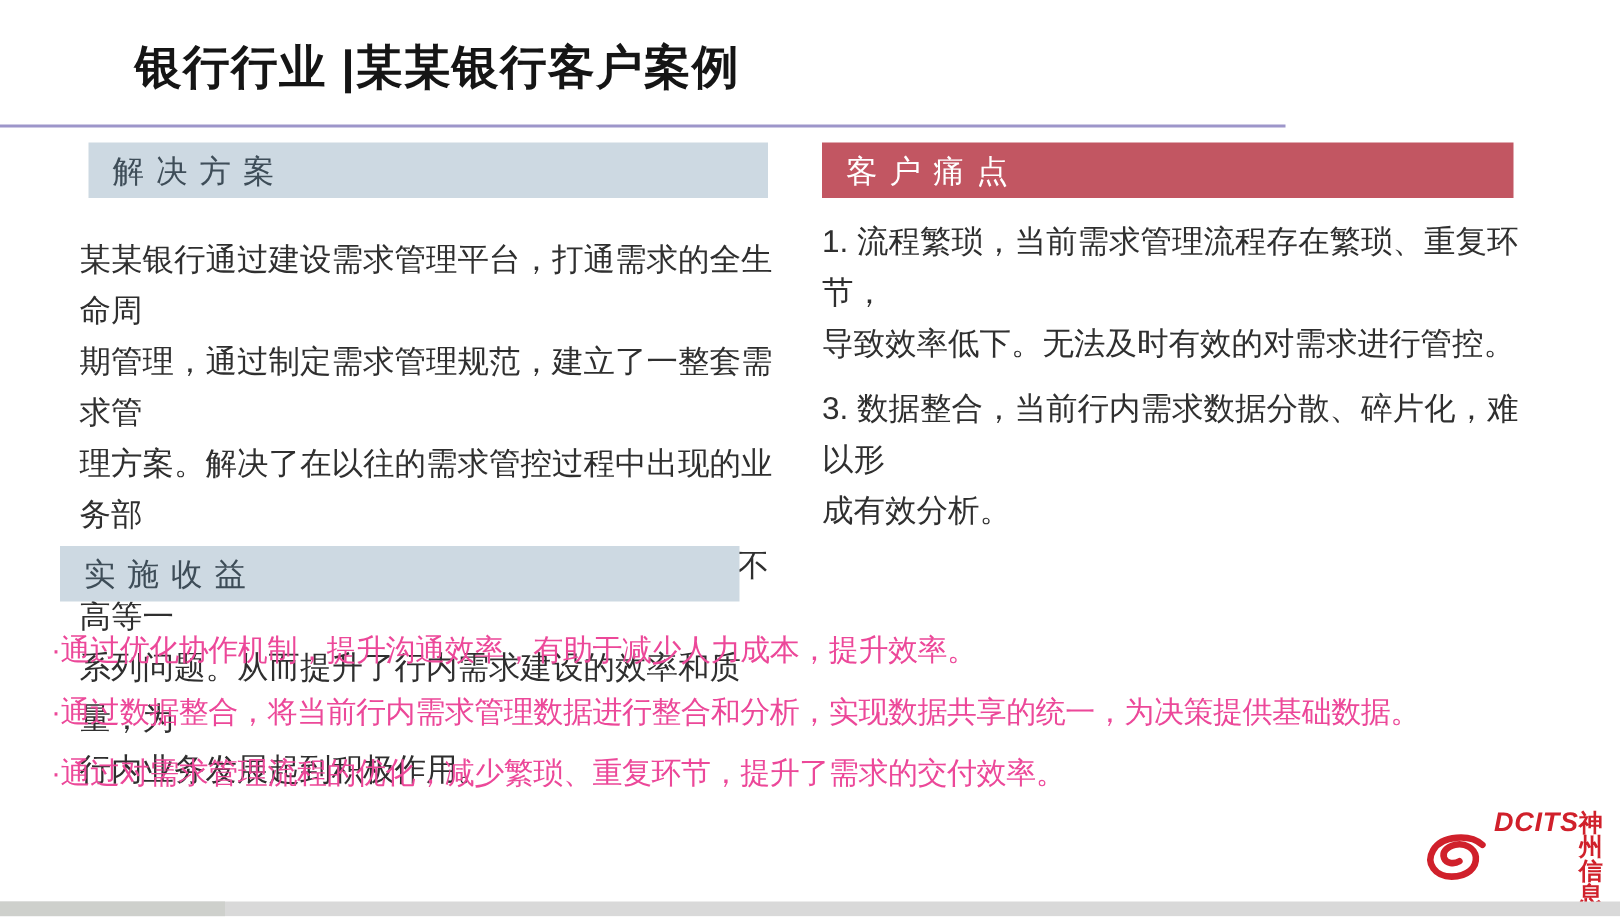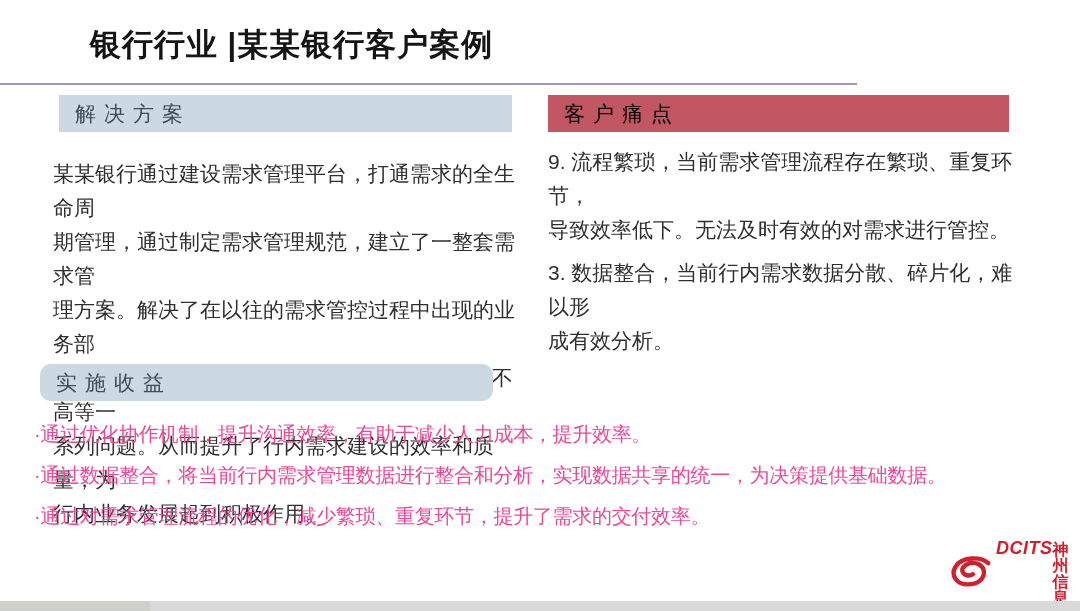--- a/index.html
+++ b/index.html
@@ -14,24 +14,24 @@
   }
   .title-rule{
     position:absolute;left:0;top:83px;width:857px;height:2px;background:#9d96ca;
   }
   .hdr{
     position:absolute;height:37px;display:flex;align-items:center;
     font-family:"Liberation Serif","DejaVu Serif",serif;
     font-size:21px;letter-spacing:8px;padding-left:16px;box-sizing:border-box;
   }
   .hdr-blue{background:#cdd9e2;color:#3e4d58;}
-  .hdr-red{background:#c25662;color:#000000;}
+  .hdr-red{background:#c25662;color:#ffffff;}
   .hdr-solution{left:34px;top:95px;width:453px;margin-left:25px;}
   .hdr-pain{left:548px;top:95px;width:461px;}
-  .hdr-benefits{left:40px;top:364px;width:453px;border-radius:11px;}
+  .hdr-benefits{left:40px;top:364px;width:453px;}
   .body-text{
     margin:12px;font-size:21px;line-height:34px;color:#2f2f2f;white-space:pre-line;
   }
   .solution-paragraph{position:absolute;left:41px;top:145px;width:480px;}
   .pain-list{position:absolute;left:548px;top:145px;width:472px;}
   .pain-item{margin:0 0 9px 0;font-size:21px;line-height:34px;white-space:pre-line;color:#2f2f2f;}
   .benefit-bullets{position:absolute;left:34px;top:421px;width:1000px;}
   .benefit-line{margin:0 0 14px 0;font-size:20px;line-height:27px;color:#ec4899;letter-spacing:-0.3px;}
   .logo{
     position:absolute;left:948px;top:551px;width:118px;height:42px;
@@ -66,21 +66,21 @@
 理方案。解决了在以往的需求管控过程中出现的业务部
 门提需求难、IT部门分析需求慢、需求实施质量不高等一
 系列问题。从而提升了行内需求建设的效率和质量，为
 行内业务发展起到积极作用。</p>
 
   <div class="hdr hdr-red hdr-pain">
     <span>客户痛点</span>
   </div>
 
   <div class="pain-list">
-    <p class="pain-item">9. 流程繁琐，当前需求管理流程存在繁琐、重复环节，
+    <p class="pain-item">1. 流程繁琐，当前需求管理流程存在繁琐、重复环节，
 导致效率低下。无法及时有效的对需求进行管控。</p>
     <p class="pain-item">3. 数据整合，当前行内需求数据分散、碎片化，难以形
 成有效分析。</p>
   </div>
 
   <div class="hdr hdr-blue hdr-benefits">
     <span>实施收益</span>
   </div>
 
   <div class="benefit-bullets">

